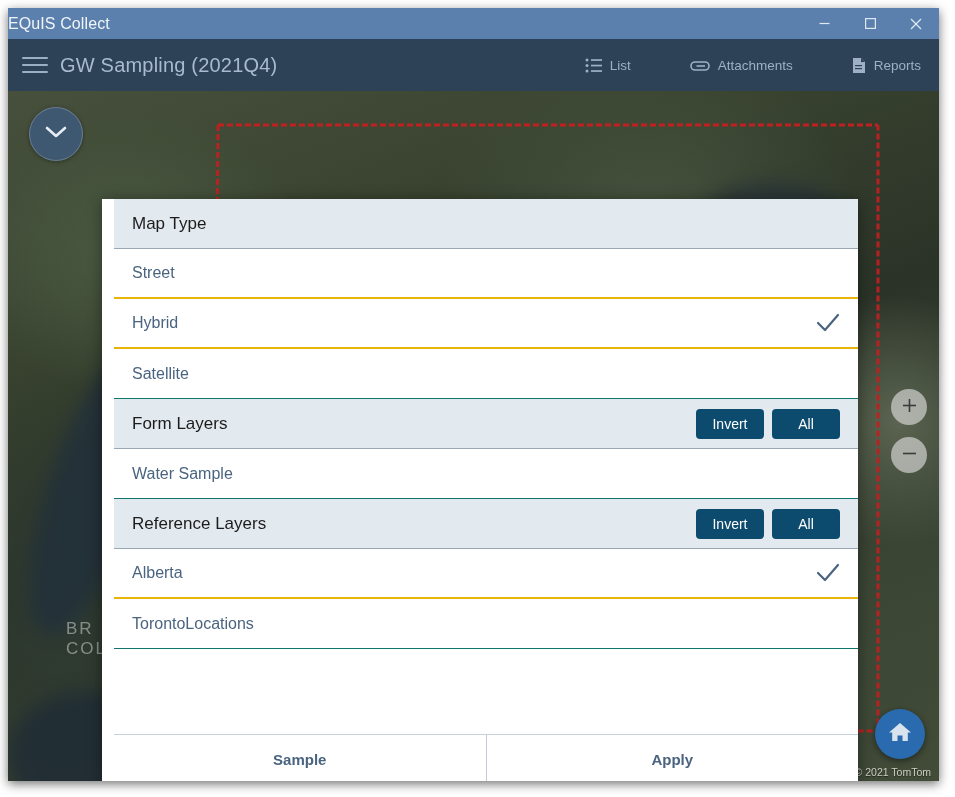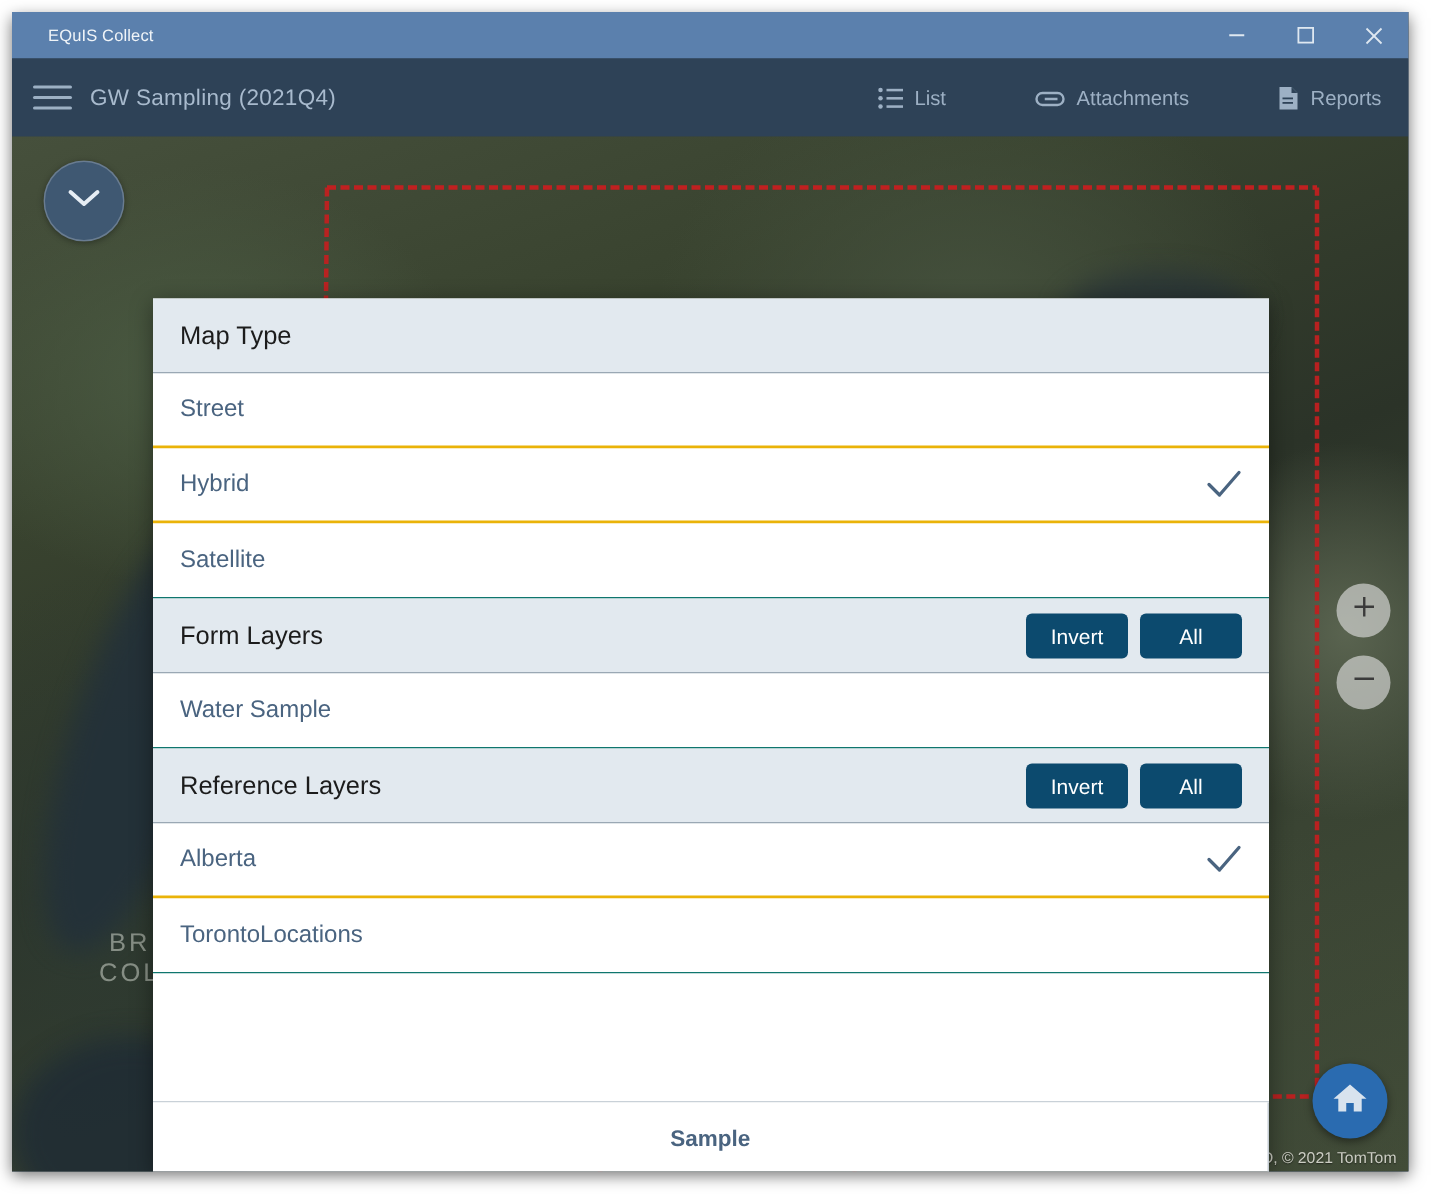--- a/index.html
+++ b/index.html
@@ -29,22 +29,22 @@
   
   #titlebar {
     position: relative;
     height: 31px;
     background: #5b80ad;
     display: flex;
     align-items: center;
     color: #ffffff;
   }
   #titlebar-title {
-    font-size: 11px;
-    padding-left: 24px;
+    font-size: 16px;
+    padding-left: 0;
     letter-spacing: 0.1px;
     color: #f0f4f8;
   }
   #window-controls {
     margin-left: auto;
     display: flex;
     height: 100%;
   }
   .wincontrol {
     width: 46px;
@@ -76,21 +76,21 @@
     padding: 2px 0;
     box-sizing: border-box;
   }
   #hamburger-button span {
     display: block;
     height: 2px;
     background: #9cb0c4;
     border-radius: 1px;
   }
   #header-title {
-    font-size: 15px;
+    font-size: 20px;
     color: #a8bacd;
     font-weight: 400;
     letter-spacing: 0.2px;
   }
   #header-actions {
     margin-left: auto;
     display: flex;
     align-items: center;
     padding-right: 18px;
     gap: 33px;
@@ -162,21 +162,20 @@
     font-size: 15px;
     letter-spacing: 1px;
     opacity: 0.55;
     pointer-events: none;
     white-space: nowrap;
   }
   #map-label-bc {
     left: 58px; top: 528px;
     font-size: 17px;
     letter-spacing: 2px;
-    text-align: center;
   }
   #map-label-bc span { display: block; }
 
   #map-attribution {
     position: absolute;
     right: 8px;
     bottom: 3px;
     color: #e4e4dc;
     font-size: 10.5px;
     opacity: 0.85;
@@ -234,20 +233,21 @@
   
   #layers-dialog {
     position: absolute;
     left: 94px;
     top: 108px;
     width: 744px;
     background: #ffffff;
     box-shadow: 0 2px 14px rgba(0,0,0,0.4);
     display: flex;
     flex-direction: column;
+    padding-left: 12px;
   }
   .section-header {
     background: #e2e9ef;
     height: 50px;
     display: flex;
     align-items: center;
     padding: 0 18px;
     box-sizing: border-box;
     border-bottom: 1px solid #9aa8b4;
   }
@@ -501,18 +501,19 @@
       </div>
       <div class="option-row thick-divider">
         <div class="option-label">TorontoLocations</div>
       </div>
 
       <div id="dialog-spacer"></div>
 
       <div id="dialog-footer">
         <div class="footer-button">Sample</div>
         <div id="footer-divider"></div>
+        <div class="footer-button">Apply</div>
       </div>
 
     </div>
   </div>
 
 </div>
 
 </body></html>

